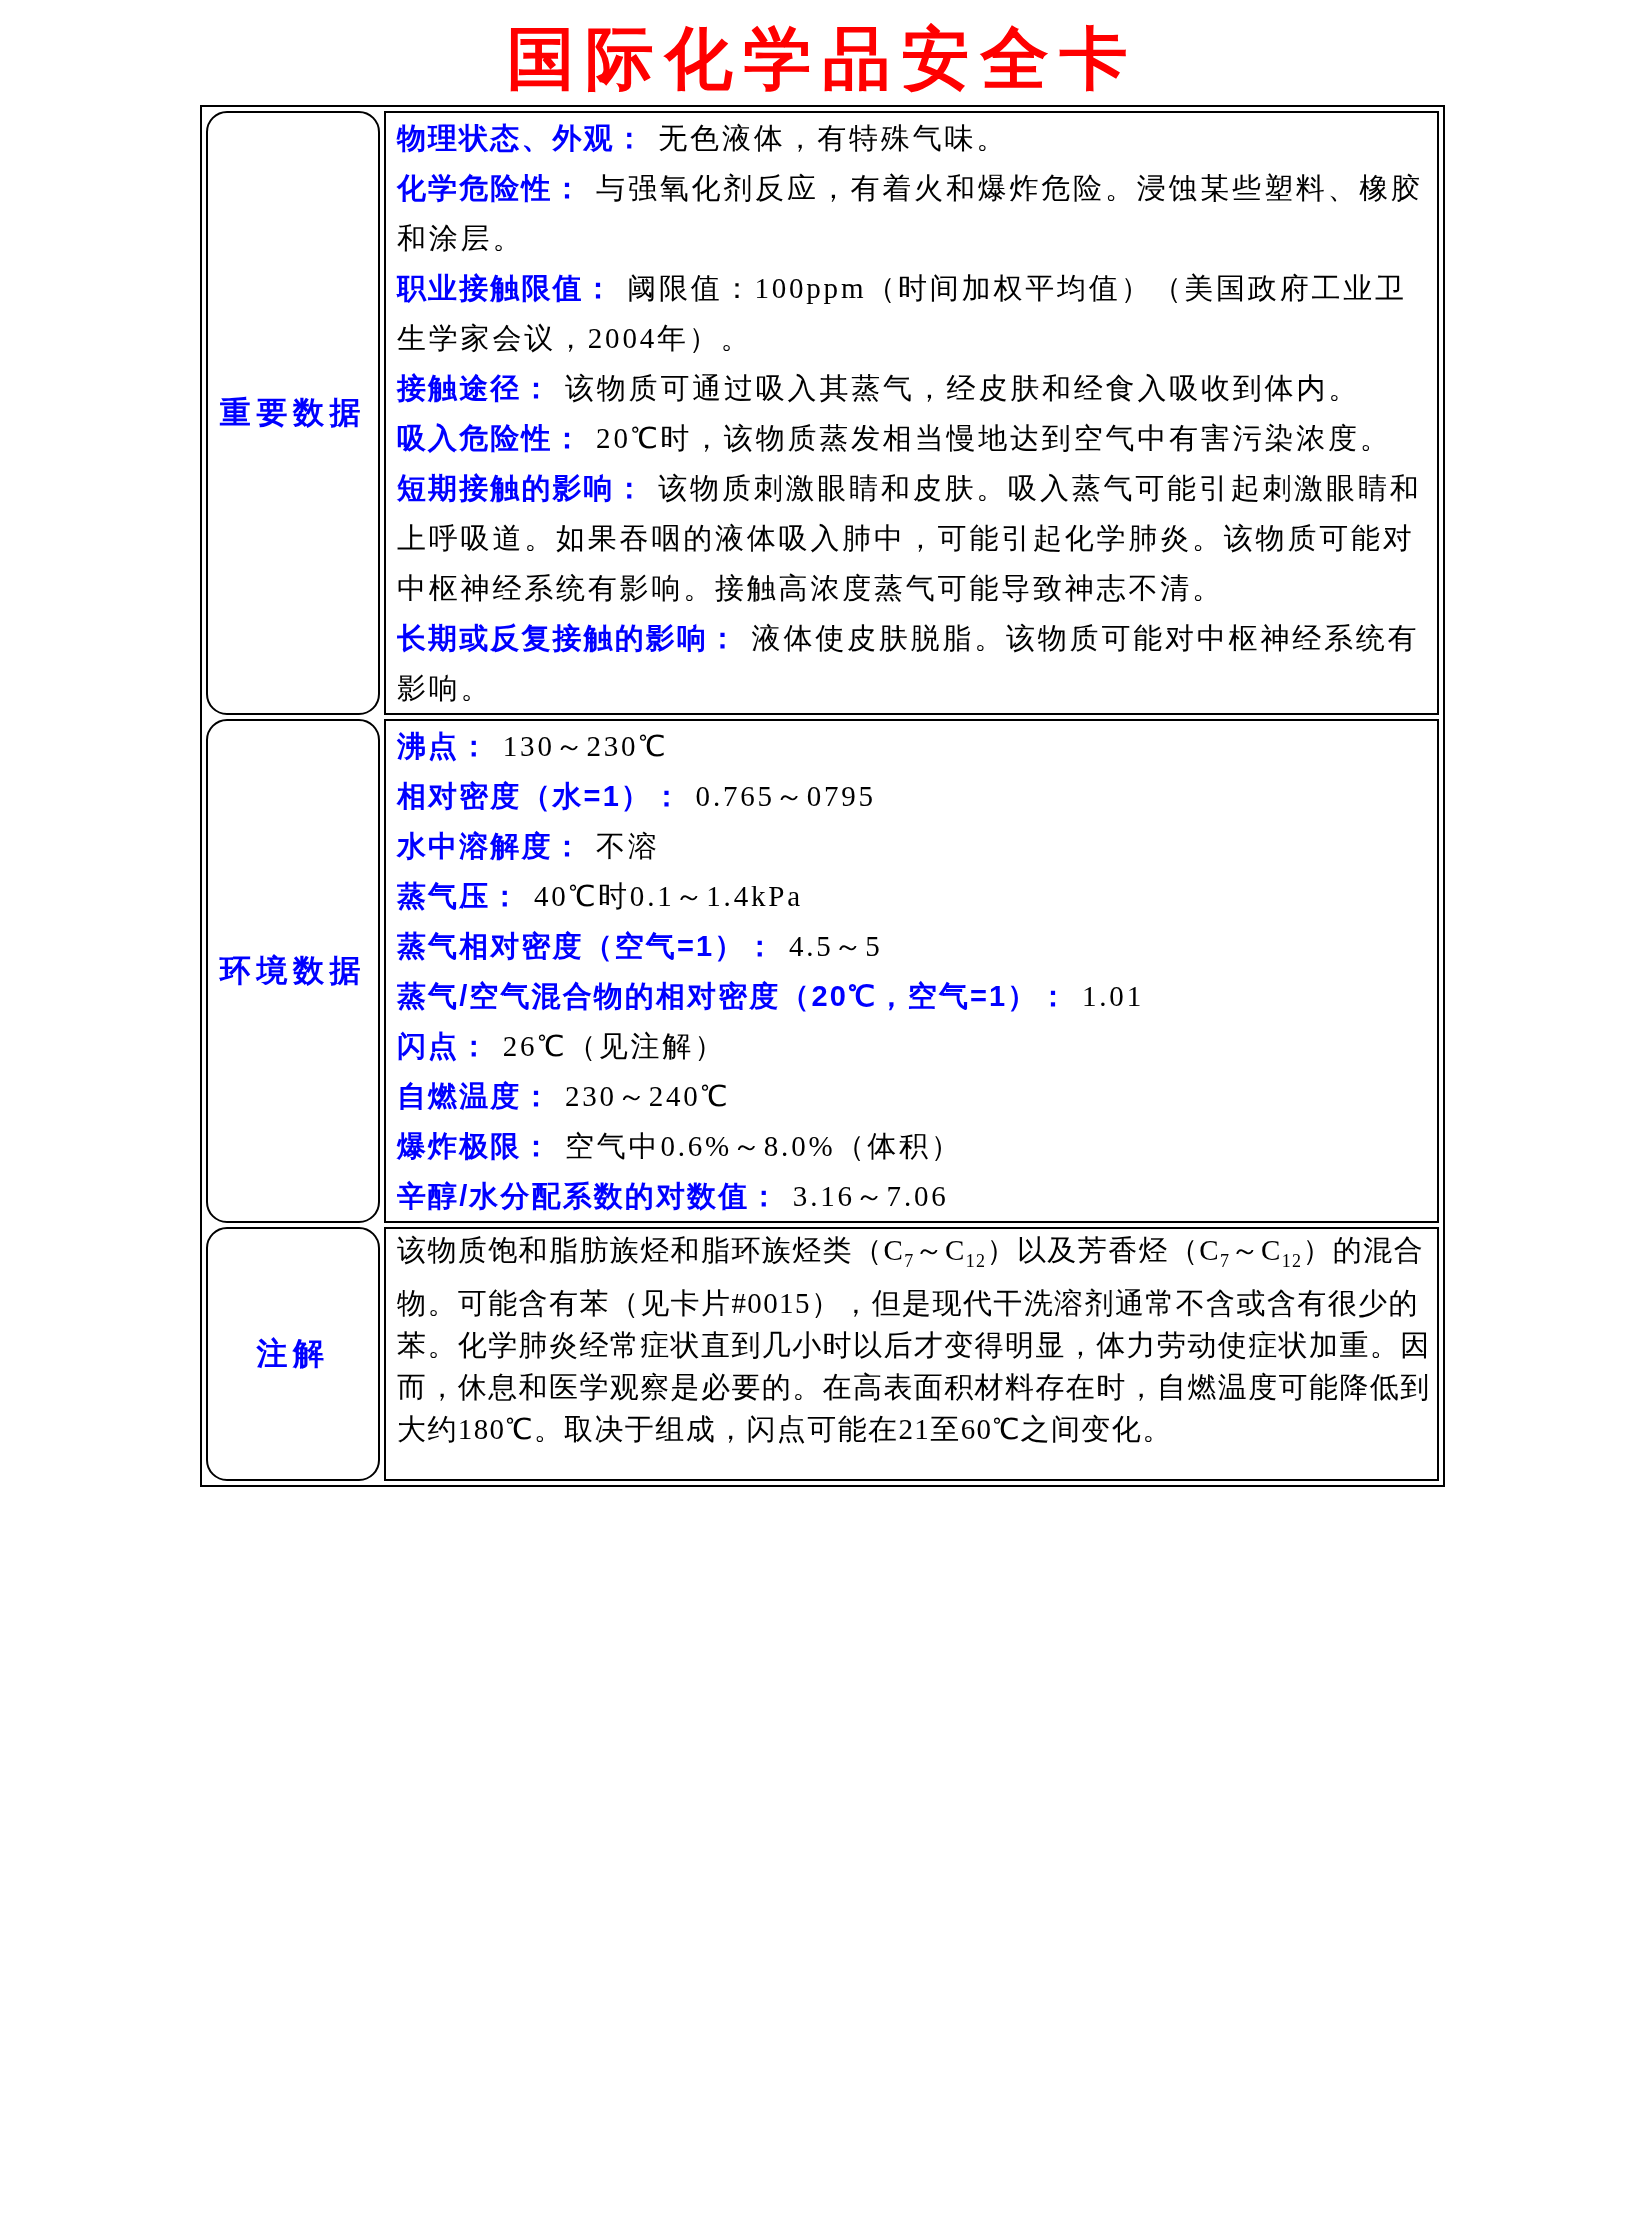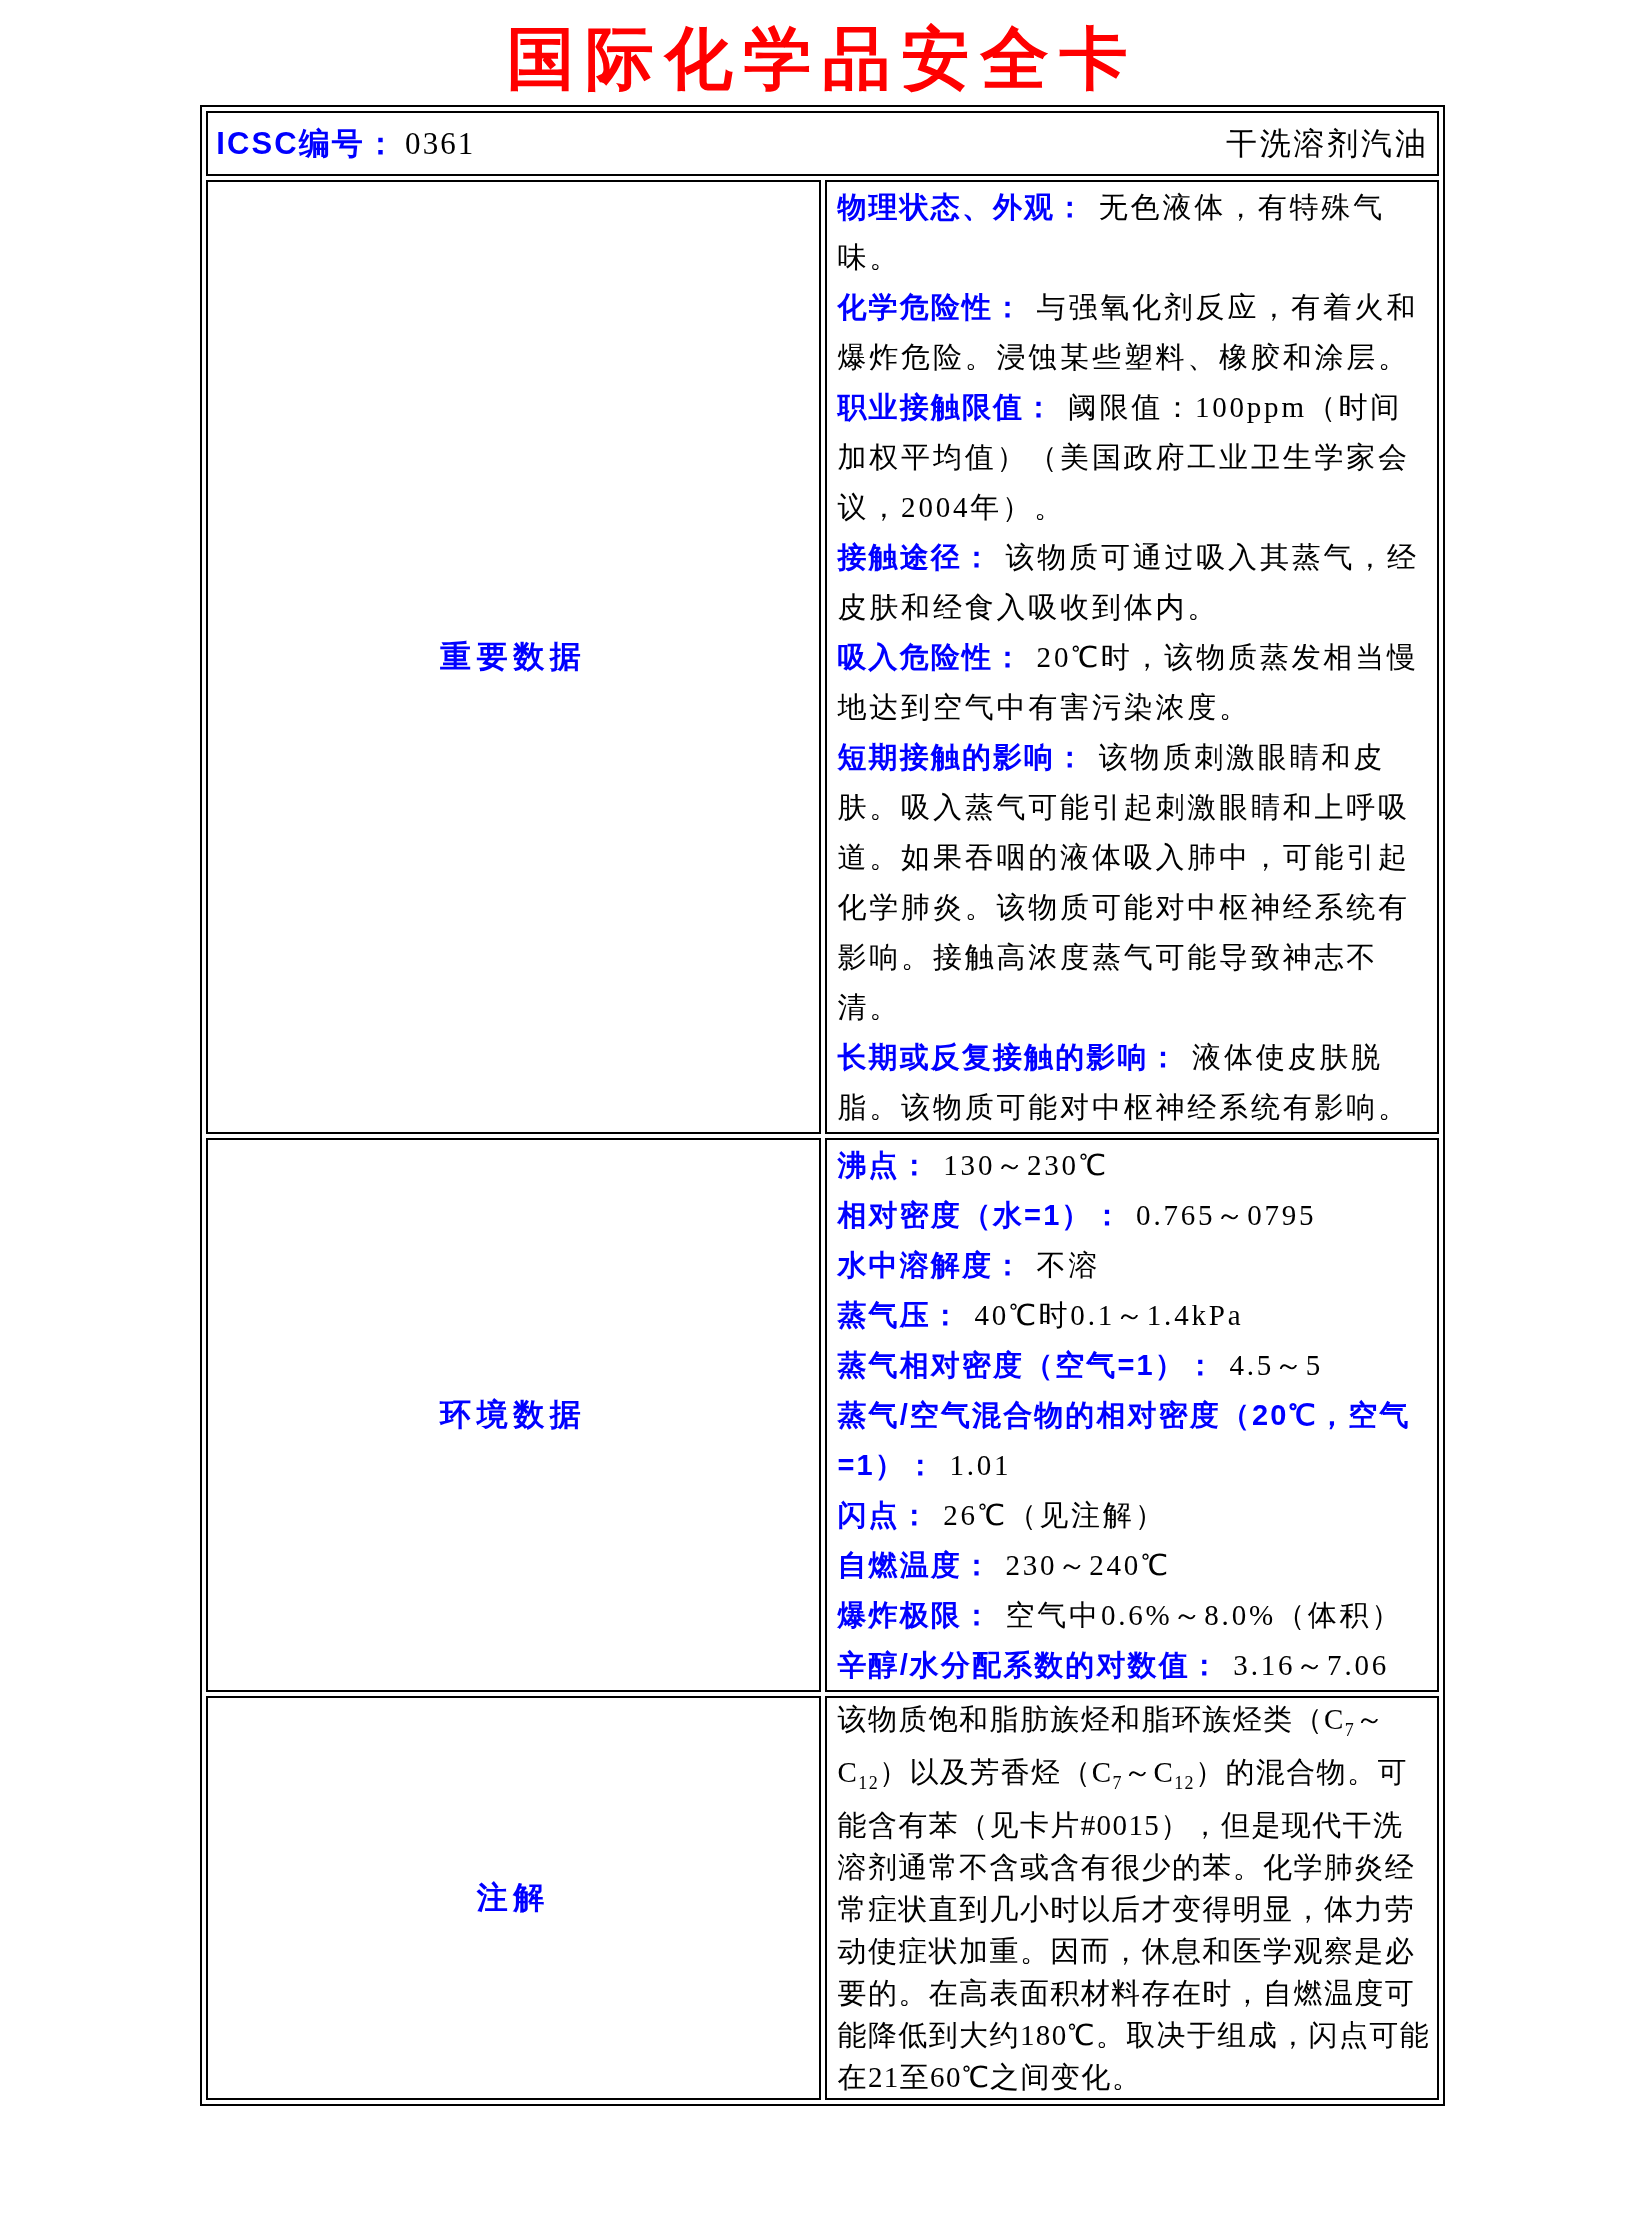--- a/index.html
+++ b/index.html
@@ -15,20 +15,21 @@
   table.card {
     margin:14px auto 0 auto; width:1245px;
     border:2.1px solid #000; border-spacing:4.2px; border-collapse:separate;
     table-layout:fixed; background:#fff;
   }
   td { border:2.8px solid #000; background:#fff; vertical-align:top; overflow:hidden; }
   td.label-cell {
     width:168px; text-align:center; vertical-align:middle;
     color:#0000FF; font-weight:bold; font-size:31px; letter-spacing:5.6px;
     font-family:Liberation Sans, sans-serif;
+    border-radius:21px;
   }
   td.header-cell { height:61px; vertical-align:middle; padding:0 8.3px; }
   .header-flex { display:flex; justify-content:space-between; align-items:center; font-size:31px; }
   .blue-label {
     color:#0000FF; font-weight:bold; letter-spacing:2.1px;
     font-family:"Liberation Sans", sans-serif;
   }
   .header-number { letter-spacing:2.1px; margin-left:7px; }
   .header-right  { letter-spacing:2.8px; }
   td.content-cell { padding:0 5.6px 0 11px; font-size:29px; letter-spacing:2.8px; }
@@ -45,30 +46,20 @@
   sub { font-size:18px; }
 </style>
 </head>
 <body>
 
 <h1 class="page-title">国际化学品安全卡</h1>
 
 <table class="card">
 
   <tbody>
-      <tr>
-    <td class="header-cell" colspan="2">
-      <div class="header-flex">
-        <div>
-          <span class="blue-label">ICSC编号：</span><span class="header-number">0361</span>
-        </div>
-        <div class="header-right">干洗溶剂汽油</div>
-      </div>
-    </td>
-  </tr>
 
   <tr>
     <td class="label-cell">重要数据</td>
     <td class="content-cell important-cell">
 
         <div class="para"><span class="inline-label">物理状态、外观：</span><span>无色液体，有特殊气味。</span></div>
 
         <div class="para"><span class="inline-label">化学危险性：</span><span>与强氧化剂反应，有着火和爆炸危险。浸蚀某些塑料、橡胶和涂层。</span></div>
 
         <div class="para"><span class="inline-label">职业接触限值：</span><span>阈限值：100ppm（时间加权平均值）（美国政府工业卫生学家会议，2004年）。</span></div>

